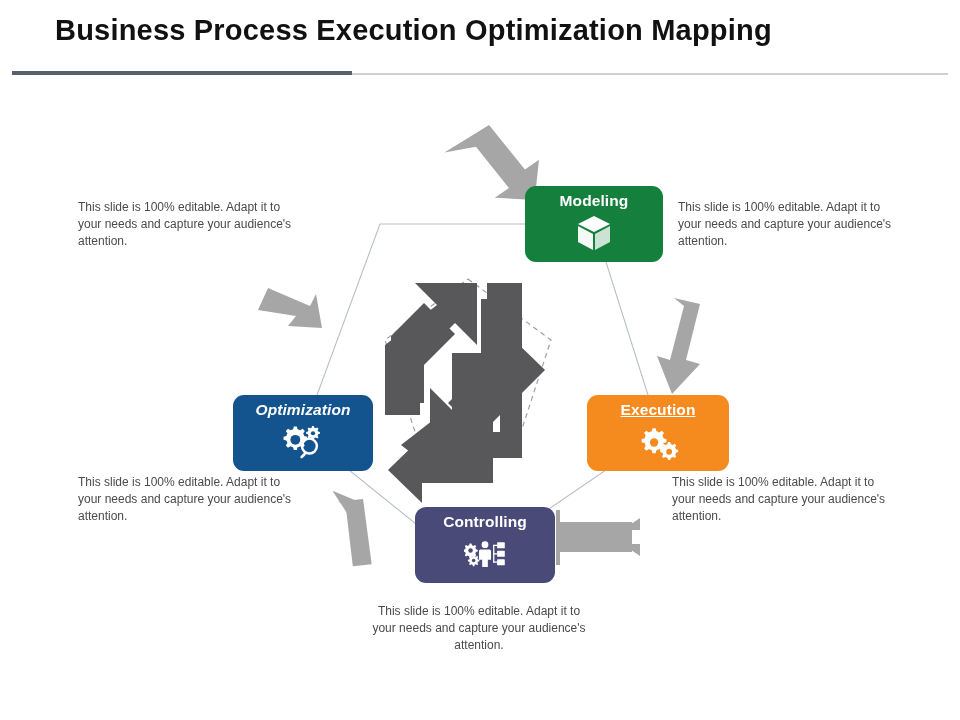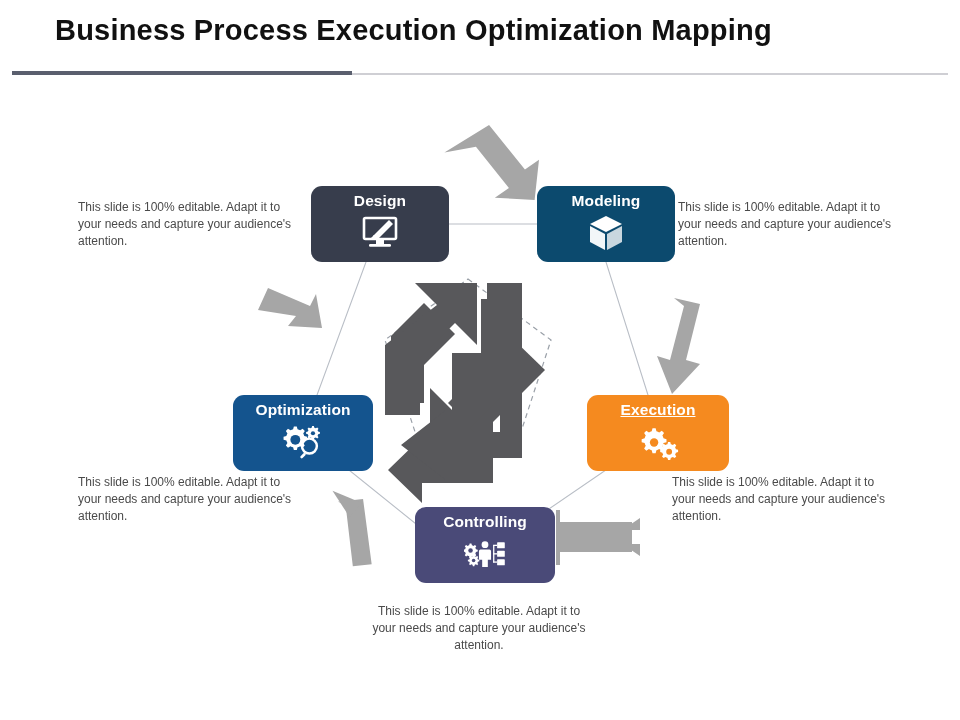--- a/index.html
+++ b/index.html
@@ -79,24 +79,24 @@
     white-space: nowrap;
   }
   .node .node-icon {
     margin-top: 5px;
     width: 42px; height: 38px;
     display: flex; align-items: center; justify-content: center;
   }
   .node .node-icon svg { display: block; }
 
   #node-design      { left: 311px; top: 116px; background: #373d4c; }
-  #node-modeling    { left: 525px; top: 116px; background: #0c4a6e; margin-left: 12px; }
+  #node-modeling    { left: 525px; top: 116px; background: #15803d; }
   #node-execution   { left: 587px; top: 325px; width: 142px; background: #f58a1f; text-decoration: underline; }
   #node-controlling { left: 415px; top: 437px; width: 140px; background: #4a4a78; }
-  #node-optimization{ left: 233px; top: 325px; width: 140px; background: #14548e; }
+  #node-optimization{ left: 233px; top: 325px; width: 140px; background: #14548e; font-style: italic; }
 
   
   .caption {
     position: absolute;
     font-size: 12px;
     line-height: 1.42;
     color: #4a4a4a;
     width: 215px;
   }
   #caption-design       { left: 78px;  top: 129px; text-align: left; }
@@ -160,32 +160,20 @@
         <polygon points="640,460 640,448 612,467 640,486 640,474 622,474 622,460"></polygon>
         <polygon points="632,452 632,482 560,482 560,495 556,495 556,440 560,440 560,452"></polygon>
 
         <polygon points="332,436 356,428 378,490 360,496 340,437" transform="rotate(12 355,462)"></polygon>
         <polygon points="330,424 362,430 352,446" transform="rotate(12 347,434)"></polygon>
 
         <polygon points="258,240 268,218 310,236 316,224 322,258 288,256 296,246"></polygon>
       </g>
     </svg>
 
-    <div class="node" id="node-design">
-      <span class="node-label">Design</span>
-      <span class="node-icon">
-        <svg width="42" height="36" viewBox="0 0 42 36">
-          <rect x="5" y="3" width="32" height="21" rx="1.5" fill="none" stroke="#ffffff" stroke-width="2.6"></rect>
-          <rect x="17" y="25" width="8" height="4" fill="#ffffff"></rect>
-          <rect x="10" y="29" width="22" height="2.8" rx="1.2" fill="#ffffff"></rect>
-          <path d="M14 21 L30 5 L34 9 L18 25 Z" fill="#ffffff"></path>
-          <path d="M12 23 L15 20 L19 24 Z" fill="#ffffff"></path>
-        </svg>
-      </span>
-    </div>
 
     <div class="node" id="node-modeling">
       <span class="node-label">Modeling</span>
       <span class="node-icon">
         <svg width="36" height="38" viewBox="0 0 36 38">
           <polygon points="18,2 34,10 18,18 2,10" fill="#ffffff"></polygon>
           <polygon points="2,12 17,20 17,36 2,28" fill="#ffffff" opacity="0.95"></polygon>
           <polygon points="19,20 34,12 34,28 19,36" fill="#ffffff" opacity="0.78"></polygon>
         </svg>
       </span>

